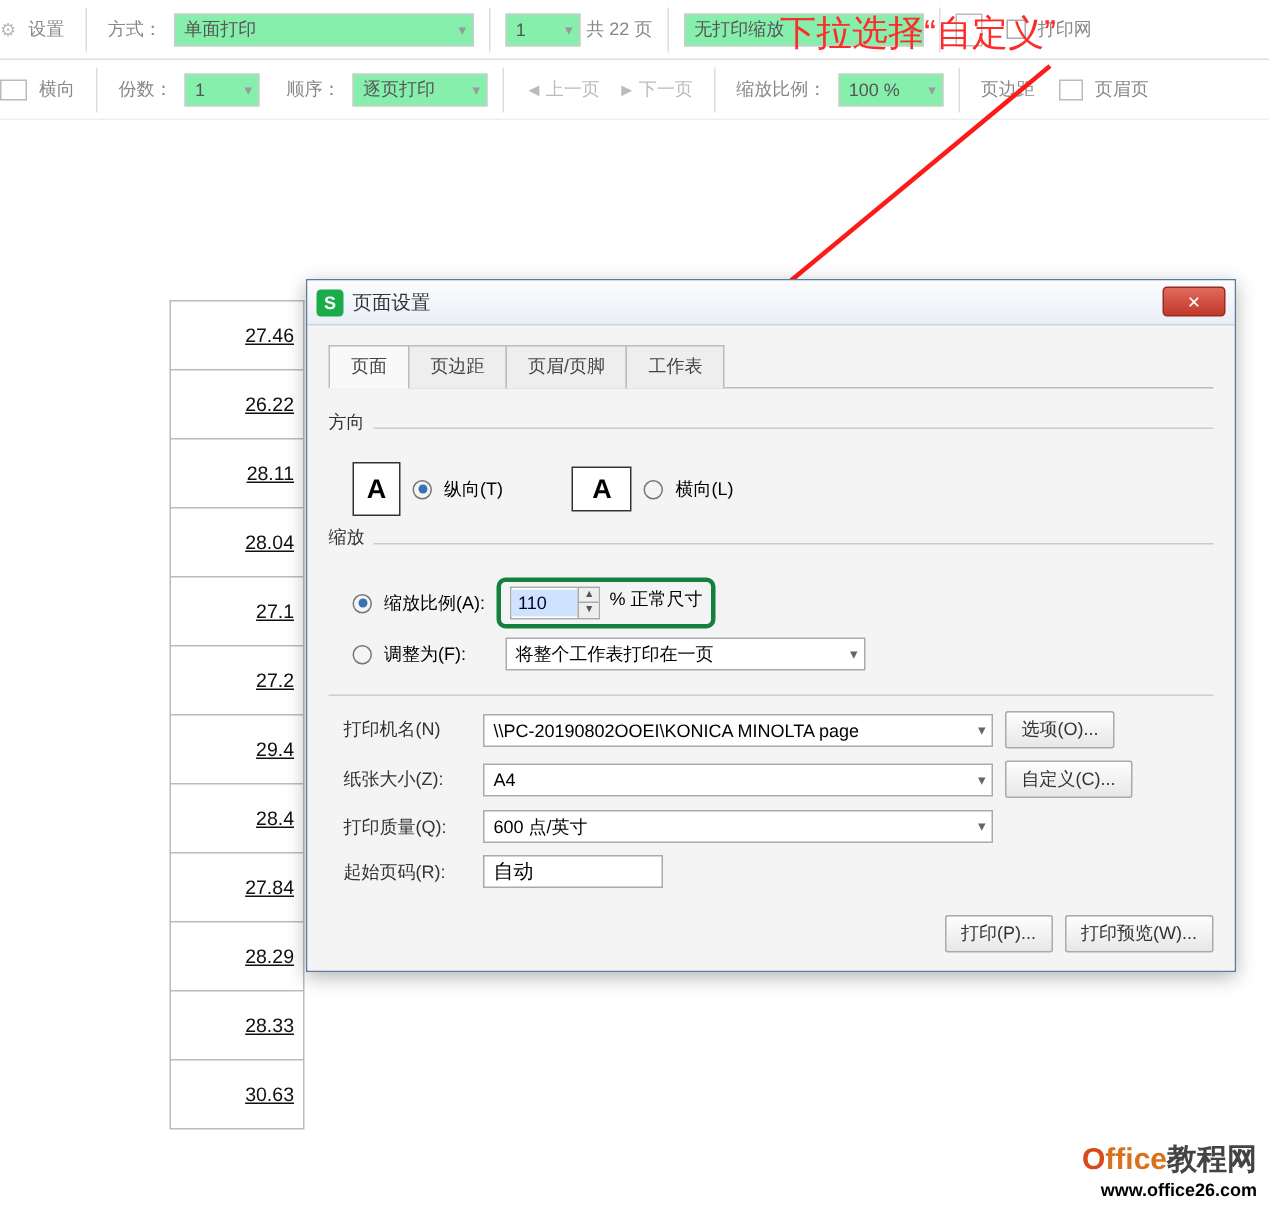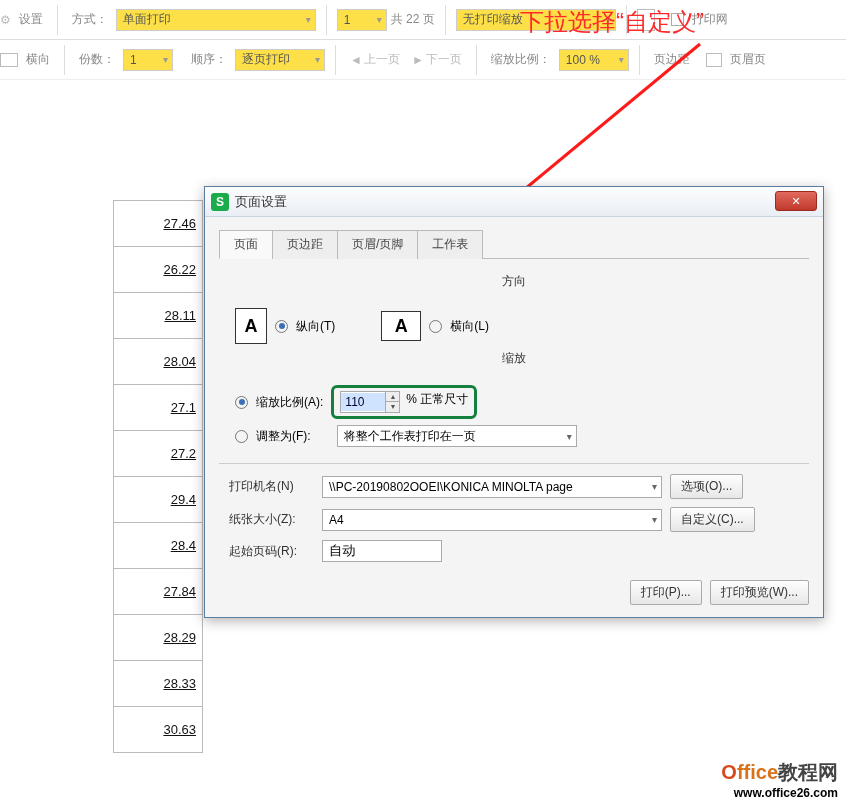--- a/index.html
+++ b/index.html
@@ -27,21 +27,21 @@
       gap: 4px;
       padding: 6px 0;
       border-bottom: 1px solid #eee;
       color: #777;
       align-items: center;
       height: 40px;
     }
     .tb-label { color: #888; margin: 0 4px; }
     .tb-select {
       border: 1px solid #ccc;
-      background: #fde047;
+      background: #86efac;
       padding: 2px 18px 2px 6px;
       position: relative;
       display: inline-flex;
       align-items: center;
       height: 22px;
       color: #555;
       min-width: 60px;
     }
     .tb-select::after {
       content: "▾";
@@ -139,21 +139,21 @@
       border:1px solid #bbb;
       border-bottom:none;
       margin-right:-1px;
       color:#444;
       position: relative;
       top:1px;
     }
     .tab.active { background:#f9f9f9; border-bottom:1px solid #f9f9f9; }
     .group-label { color:#333; margin-bottom:8px; }
     .group-hr { flex:1; height:1px; background:#ccc; margin-left:6px; }
-    .group-head { display:flex; align-items:center; margin: 6px 0 10px 0; flex-direction: column;}
+    .group-head { display:flex; align-items:center; margin: 6px 0 10px 0;}
     .row { display:flex; align-items:center; gap:8px; margin:6px 0 6px 16px; }
     .radio {
       width:13px; height:13px; border:1px solid #777;
       border-radius:50%; display:inline-flex;
       align-items:center; justify-content:center;
     }
     .radio.checked::after {
       content:""; width:6px; height:6px; background:#3b6fb6; border-radius:50%;
     }
     .orient-icon {
@@ -368,20 +368,26 @@
     </div>
 
     <div class="form-row">
       <span class="form-label">纸张大小(Z):</span>
       <span class="combo wide">
         <span>A4</span>
       </span>
       <span class="btn"><span>自定义(C)...</span></span>
     </div>
 
+    <div class="form-row">
+      <span class="form-label">打印质量(Q):</span>
+      <span class="combo wide">
+        <span>600 点/英寸</span>
+      </span>
+    </div>
 
     <div class="form-row">
       <span class="form-label">起始页码(R):</span>
       <input class="textinput" value="自动" style="">
     </div>
 
     <div style="display:flex; justify-content:flex-end; gap:8px; margin-top:18px;">
       <span class="btn"><span>打印(P)...</span></span>
       <span class="btn"><span>打印预览(W)...</span></span>
     </div>

